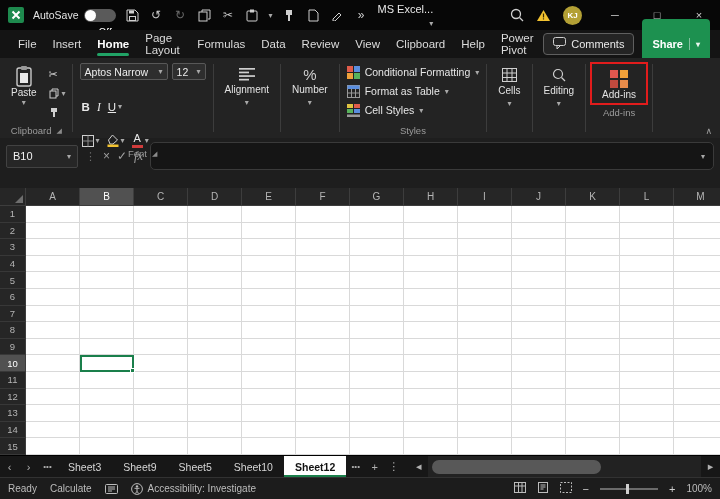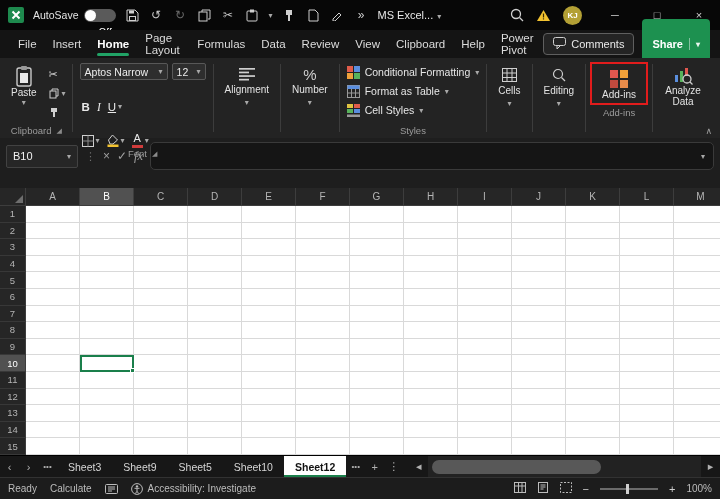--- a/index.html
+++ b/index.html
@@ -10,21 +10,21 @@
   
   .titlebar{height:30px;background:#070707;display:flex;align-items:center;
     padding-left:8px;gap:9px;color:#d6d6d6;font-size:11px;flex:0 0 30px;}
   .tb-icon{min-width:15px;height:16px;display:inline-flex;align-items:center;
     justify-content:center;color:#c9c9c9;font-size:12px;}
   .autosave{display:flex;align-items:center;gap:5px;font-size:10.5px;color:#e3e3e3;}
   .toggle{width:32px;height:13px;background:#5a5a5a;border-radius:7px;display:flex;
     align-items:center;padding:1px 3px 1px 1px;gap:3px;}
   .knob{width:11px;height:11px;background:#fff;border-radius:50%;}
   .toggle-state{font-size:10px;color:#fff;margin-top:34px;}
-  .excel-menu{display:flex;align-items:flex-end;gap:4px;color:#e8e8e8;}
+  .excel-menu{display:flex;align-items:flex-end;gap:4px;color:#e8e8e8;flex-direction:column;}
   .chev{font-size:8px;color:#a8a8a8;}
   .tb-right{margin-left:auto;display:flex;align-items:center;gap:12px;}
   .avatar{width:19px;height:19px;border-radius:50%;background:#b3a035;color:#fff;
     font-size:8px;font-weight:700;display:flex;align-items:center;justify-content:center;}
   .win-ctrls{display:flex;height:30px;}
   .win-btn{width:42px;display:flex;align-items:center;justify-content:center;
     color:#cfcfcf;font-size:11px;}
 
   
   .menubar{height:28px;background:#141414;display:flex;align-items:center;
@@ -449,30 +449,20 @@
           <span>Add-ins</span>
         </div>
       </div>
       <div class="rgroup-label">
         <span>Add-ins</span>
       </div>
     </div>
 
     <div class="rdiv"></div>
 
-    <div class="big-btn" style="max-width:54px;">
-      <svg width="20" height="20">
-          <rect x="2" y="10" width="3" height="7" fill="#5a8ede"></rect>
-          <rect x="7" y="6" width="3" height="11" fill="#58b35c"></rect>
-          <rect x="12" y="3" width="3" height="8" fill="#e0574f"></rect>
-          <circle cx="14" cy="14" r="4" fill="none" stroke="#cfcfcf" stroke-width="1.3"></circle>
-          <path d="M17 17l2.5 2.5" stroke="#cfcfcf" stroke-width="1.3"></path>
-        </svg>
-      <span>Analyze Data</span>
-    </div>
 
     <span class="ribbon-collapse">∧</span>
   </div>
 
   <div class="formula-bar">
     <span class="name-box">
       <span>B10</span>
       <span class="chev">▾</span>
     </span>
     <span class="fb-dots">⋮</span>

